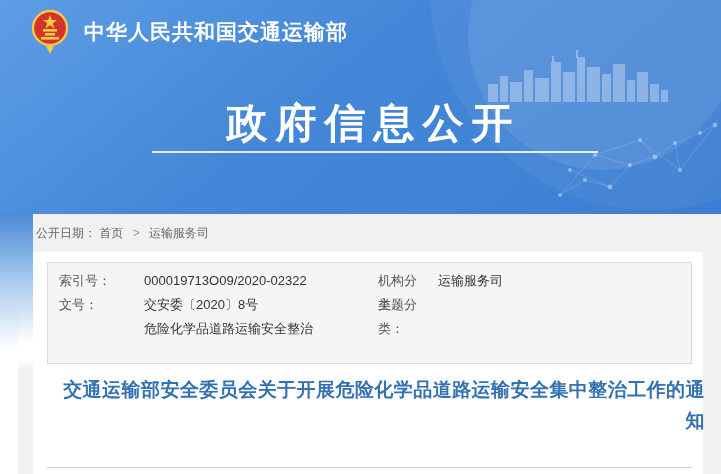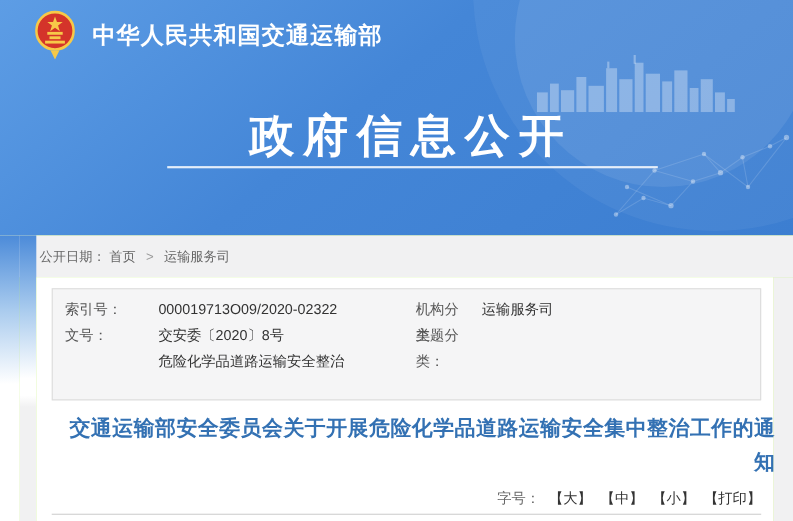--- a/index.html
+++ b/index.html
@@ -164,20 +164,17 @@
         <span class="meta-value">交安委〔2020〕8号</span>
         <span class="meta-label">主题分类：</span>
       </div>
       <div class="meta-row">
         <span class="meta-value span3">危险化学品道路运输安全整治</span>
       </div>
     </div>
 
     <h1 class="doc-title">交通运输部安全委员会关于开展危险化学品道路运输安全集中整治工作的通知</h1>
 
-    <div class="fontsize-bar">
-      <span>字号：</span><span class="fs-btn">【大】</span><span class="fs-btn">【中】</span><span class="fs-btn">【小】</span><span class="fs-btn">【打印】</span>
-    </div>
 
     <div class="bottom-divider"></div>
   </main>
 
 </div>
 
 </body></html>

